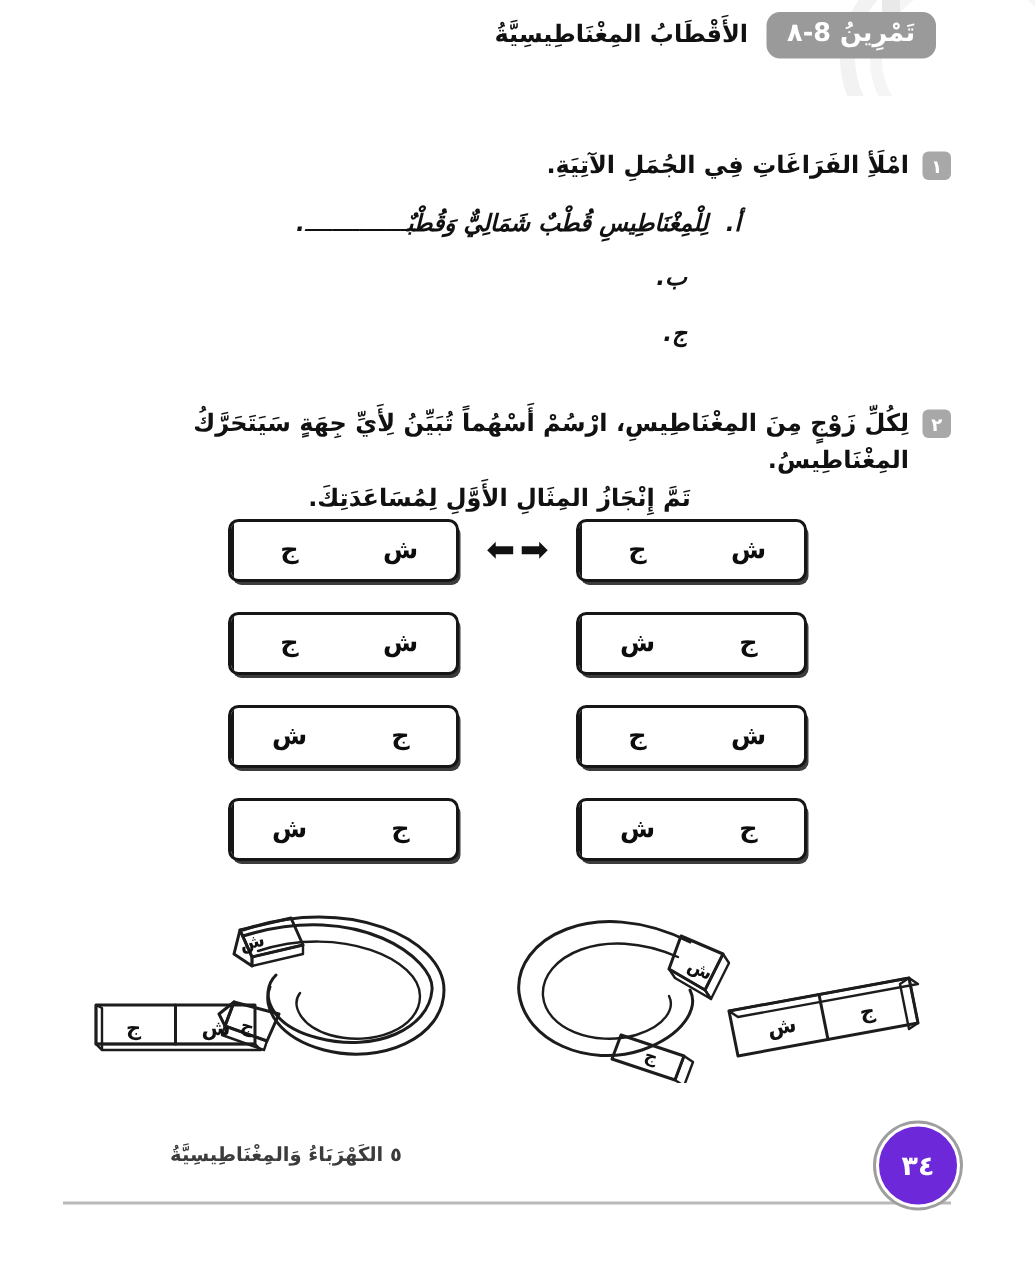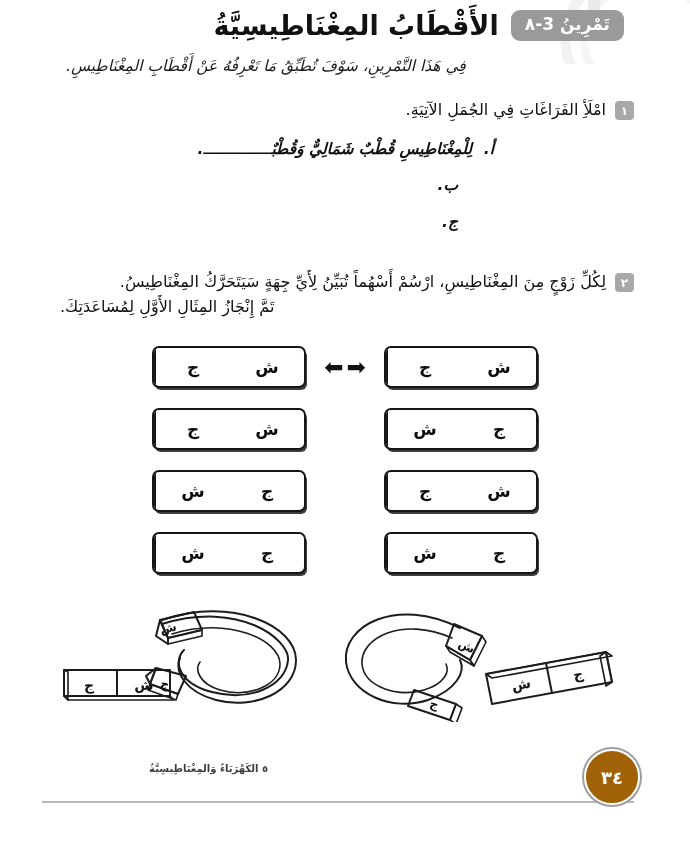--- a/index.html
+++ b/index.html
@@ -70,21 +70,21 @@
     color: #ffffff;
     border-radius: 9px;
     padding: 4px 14px 6px 14px;
     font-size: 17px;
     font-weight: bold;
     line-height: 1.25;
     white-space: nowrap;
     letter-spacing: 0.5px;
   }
   .header-title {
-    font-size: 27px;
+    font-size: 16px;
     font-weight: bold;
     color: #111;
     white-space: nowrap;
     line-height: 1.3;
   }
 
   
   .intro {
     position: absolute;
     top: 55px;
@@ -120,27 +120,27 @@
     font-weight: bold;
     display: flex;
     align-items: center;
     justify-content: center;
     margin-top: 3px;
   }
   .q-text {
     flex: 1 1 auto;
     font-size: 16px;
     line-height: 1.55;
-    font-weight: normal;
+    font-weight: bold;
     text-align: right;
     padding-left: 4px;
   }
   .q-text .line2 {
     display: block;
-    text-align: left;
+    text-align: center;
     padding-right: 0;
   }
 
   
   .sub-list {
     margin: 8px 0 0 0;
     padding: 0;
     list-style: none;
   }
   .sub-item {
@@ -241,33 +241,33 @@
     bottom: 0;
     right: 0;
     left: -14px;
     height: 2px;
     background: #b9b9b9;
   }
   .footer-chapter {
     position: absolute;
     top: 16px;
     right: 366px;
-    font-size: 10px;
+    font-size: 13px;
     font-weight: bold;
     color: #3c3c3c;
     white-space: nowrap;
   }
   .page-badge {
     position: absolute;
     top: 2px;
     right: -6px;
     width: 52px;
     height: 52px;
     border-radius: 50%;
-    background: #a16207;
+    background: #6d28d9;
     border: 2px solid #ffffff;
     box-shadow: 0 0 0 2px #9e9e9e;
     display: flex;
     align-items: center;
     justify-content: center;
     color: #ffffff;
     font-size: 18px;
     font-weight: bold;
   }
 </style>
@@ -276,25 +276,24 @@
 
 <div id="page">
 
   <div class="corner-swoosh">
     <div class="arc arc1"></div>
     <div class="arc arc2"></div>
     <div class="tab"></div>
   </div>
 
   <div class="header-row">
-    <div class="exercise-badge">تَمْرِينُ 3-٨</div>
+    <div class="exercise-badge">تَمْرِينُ 8-٨</div>
     <div class="header-title">الأَقْطَابُ المِغْنَاطِيسِيَّةُ</div>
   </div>
 
-  <div class="intro">فِي هَذَا التَّمْرِينِ، سَوْفَ تُطَبِّقُ مَا تَعْرِفُهُ عَنْ أَقْطَابِ المِغْنَاطِيسِ.</div>
 
   <div class="q-block" id="q1">
     <div class="q-head">
       <div class="q-num">١</div>
       <div class="q-text">امْلَأِ الفَرَاغَاتِ فِي الجُمَلِ الآتِيَةِ.</div>
     </div>
 
     <ul class="sub-list">
       <li class="sub-item align-a">
         <span class="marker">أ.</span>

